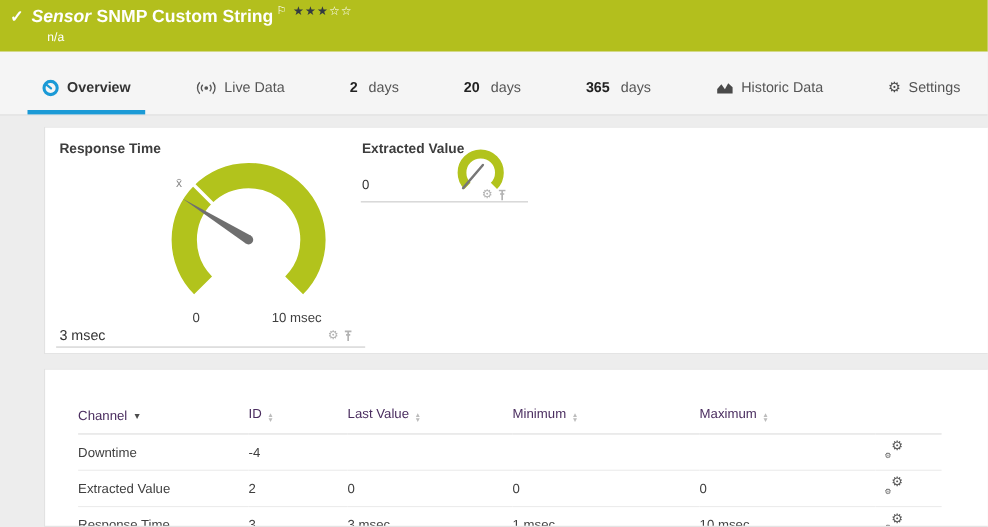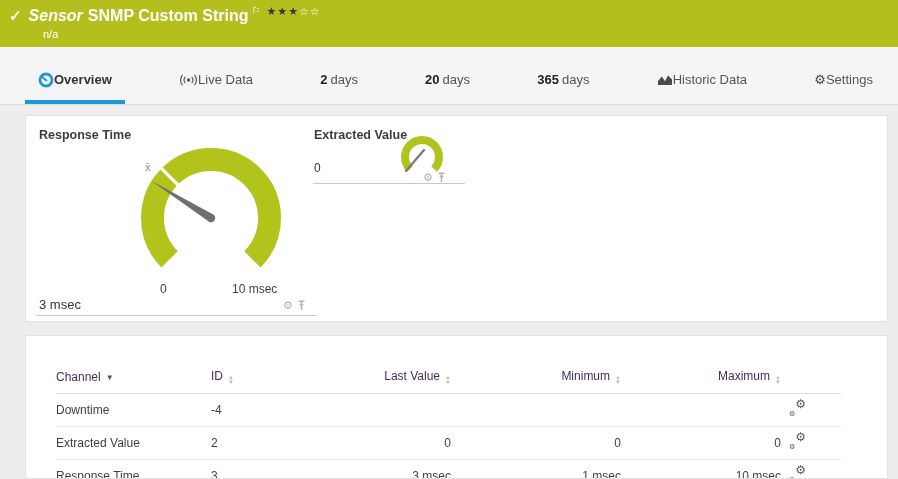--- a/index.html
+++ b/index.html
@@ -22,52 +22,52 @@
   .subtitle{font-size:11px;margin:3px 0 0 34px}
 
   
   .tabs{
     background:#f5f5f5;height:58px;box-sizing:border-box;
     border-bottom:1px solid #dcdcdc;
     display:flex;align-items:flex-end;justify-content:space-between;
     padding:0 12px 0 25px;
   }
   .tab{
-    height:45px;display:flex;align-items:center;
+    height:45px;display:flex;align-items:center;gap:7px;
     padding:0 13px;font-size:13px;color:#555;
     border-bottom:4px solid transparent;box-sizing:border-box;cursor:pointer;white-space:nowrap;
   }
   .tab.active{border-bottom-color:#1b9ad6;color:#333;font-weight:bold}
   .tab b{color:#222;font-weight:bold;margin-right:3px}
   .ticon{flex:none;display:block}
   .gear-glyph{font-size:13px;color:#4a4a4a;line-height:13px}
 
   
-  main{padding:10px 10px 0 25px}
+  main{padding:10px 10px 0 40px}
   .panel{background:#fff;border:1px solid #e2e2e2;box-sizing:border-box;width:863px}
   .panel-gauges{height:207px;position:relative}
   .panel-table{margin-top:13px;height:144px;overflow:hidden}
 
   .gtitle{position:absolute;font-size:12.5px;font-weight:bold;color:#3d3d3d}
   .gvalue{position:absolute;font-size:13px;color:#333}
   .glabel{position:absolute;font-size:12px;color:#3f3f3f}
   .mean{position:absolute;font-size:11px;color:#8a8a8a}
   .hr{position:absolute;height:0;border-top:1px solid #c9c9c9}
   .gsvg{position:absolute}
   .tools{position:absolute;display:flex;align-items:center;gap:4px;color:#b3b3b3;cursor:pointer}
   .tools .tool-gear{font-size:11px;line-height:11px;color:#b3b3b3}
 
   
   .channels{border-collapse:collapse;font-size:12px;color:#3f3f3f;margin:28px 0 0 30px;table-layout:fixed}
   .channels th{
     color:#4a2d5f;font-weight:normal;text-align:left;
     padding:5px 0 8px 0;border-bottom:1px solid #dcdcdc;white-space:nowrap;cursor:pointer;
   }
   .channels td{padding:7px 0;border-bottom:1px solid #ececec;white-space:nowrap;overflow:hidden}
-  .channels th.c-mid,.channels td.c-mid{text-align:right}
+  .channels th.c-mid,.channels td.c-mid{text-align:left}
   .sort-desc{font-size:8px;color:#4c4c4c;margin-left:5px;vertical-align:1px}
   .sort-both{display:inline-flex;flex-direction:column;font-size:6px;line-height:5px;color:#bcbcbc;margin-left:5px;vertical-align:1px}
   .gears{position:relative;display:inline-block;width:17px;height:15px;color:#5a5a5a;cursor:pointer}
   .gears .g1{position:absolute;right:0;top:-3px;font-size:12px;line-height:12px}
   .gears .g2{position:absolute;left:0;bottom:-1px;font-size:7px;line-height:7px}
 </style>
 </head>
 <body>
 
 <div>

